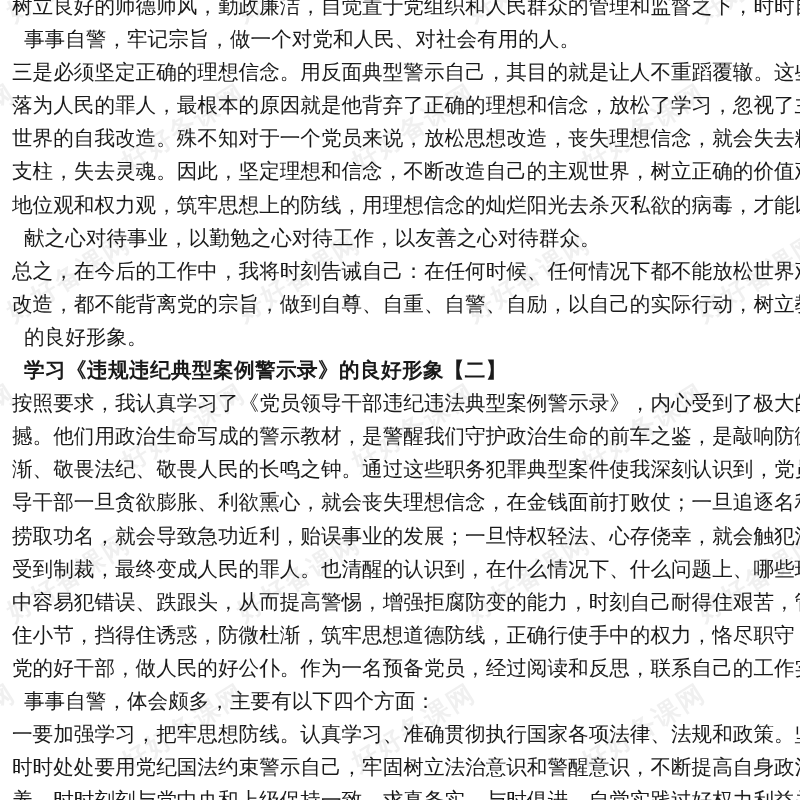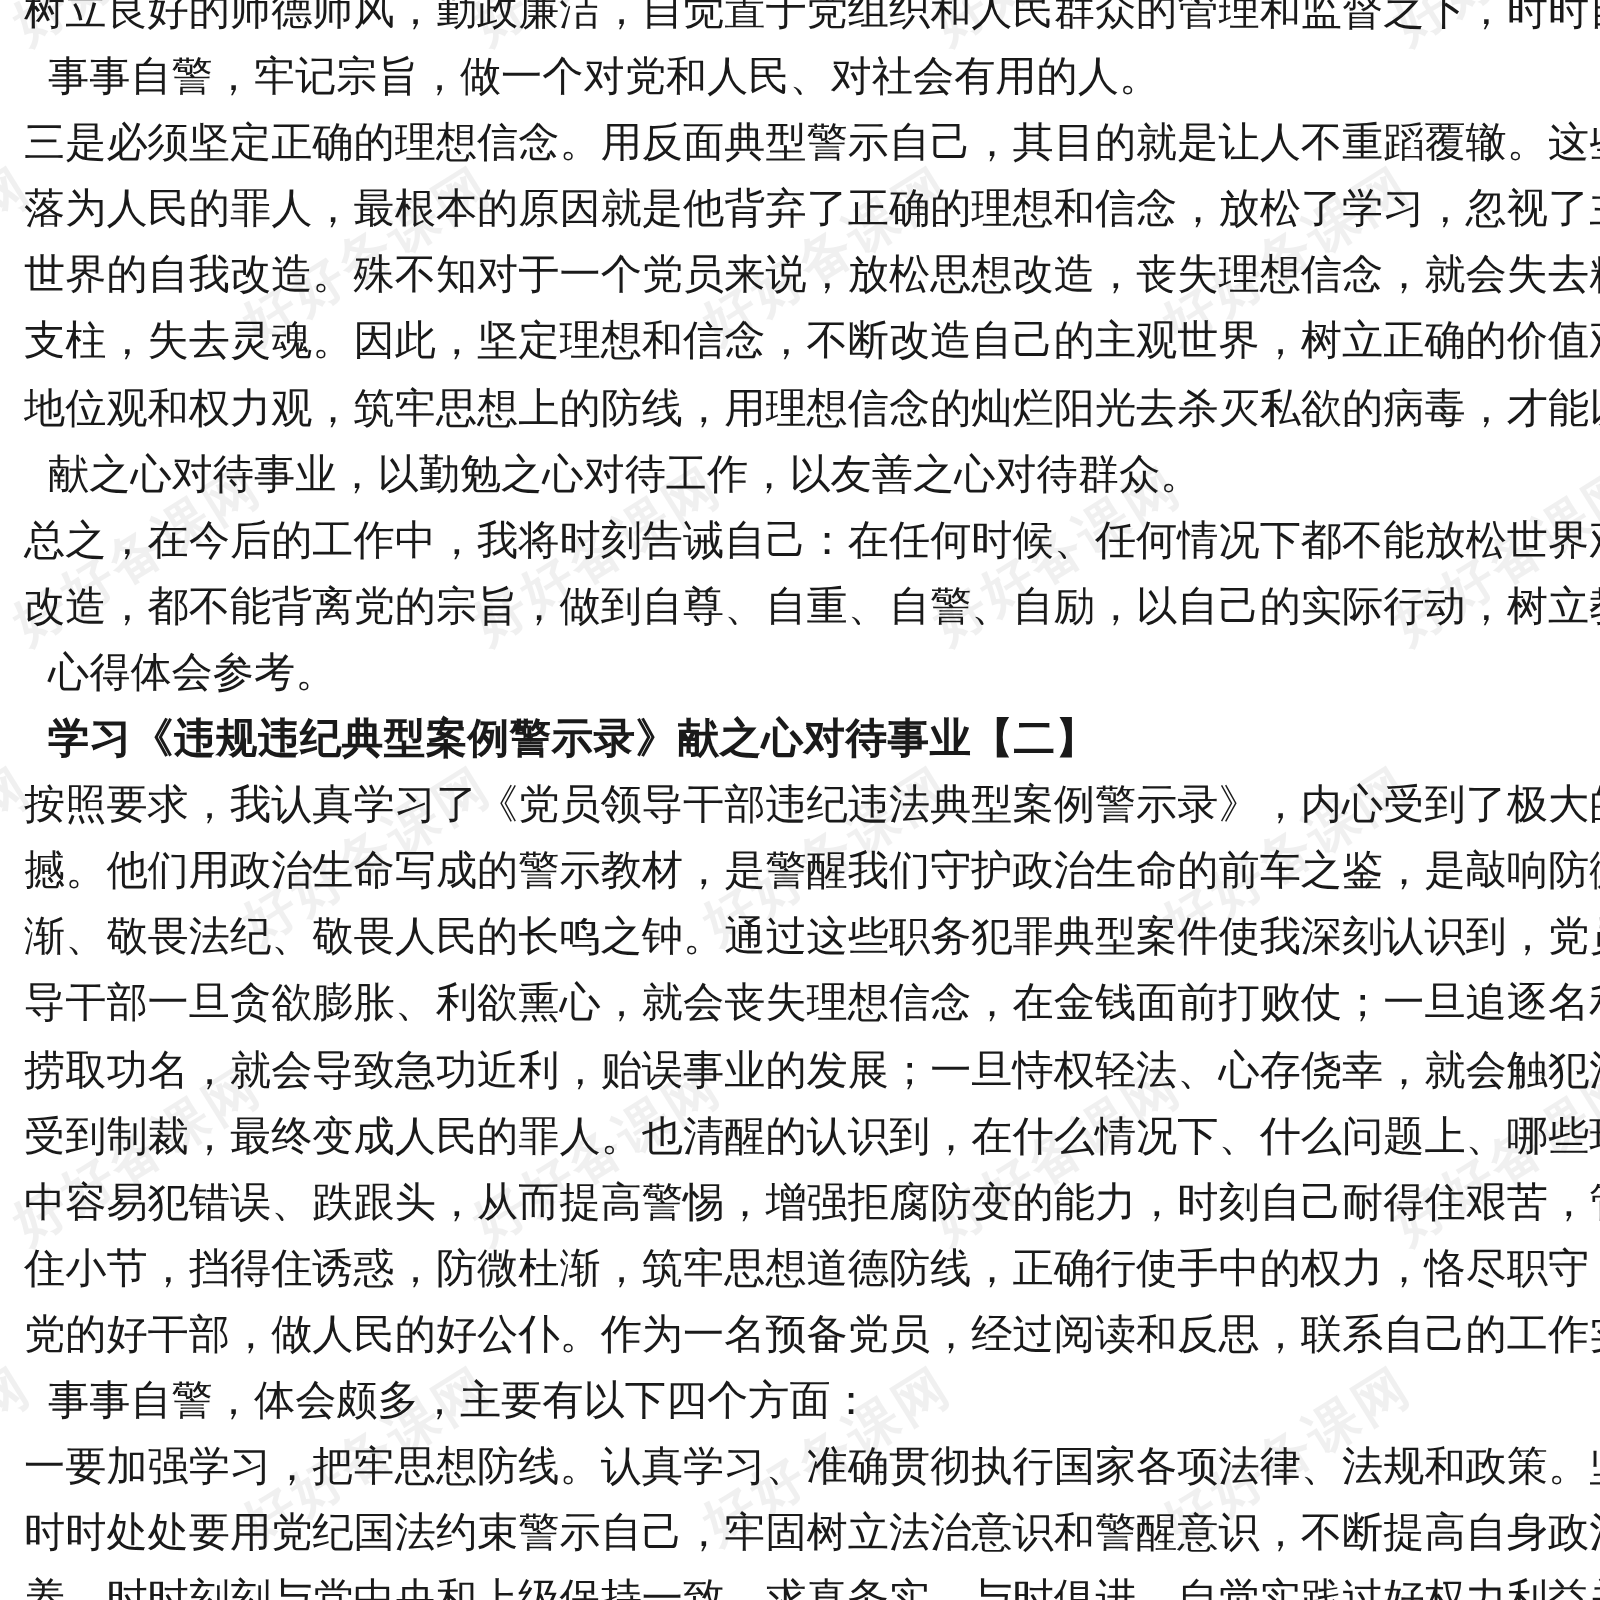--- a/index.html
+++ b/index.html
@@ -449,22 +449,22 @@
         <span>的</span>
         <span>实</span>
         <span>际</span>
         <span>行</span>
         <span>动</span>
         <span>，</span>
         <span>树</span>
         <span>立</span>
         <span>教</span>
       </div>
-      <div class="line last">心得体会参考。</div>
-      <div class="line last bold">学习《违规违纪典型案例警示录》献之心对待事业【二】</div>
+      <div class="line last">的良好形象。</div>
+      <div class="line last bold">学习《违规违纪典型案例警示录》的良好形象【二】</div>
       <div class="line just">
         <span>按</span>
         <span>照</span>
         <span>要</span>
         <span>求</span>
         <span>，</span>
         <span>我</span>
         <span>认</span>
         <span>真</span>
         <span>学</span>

